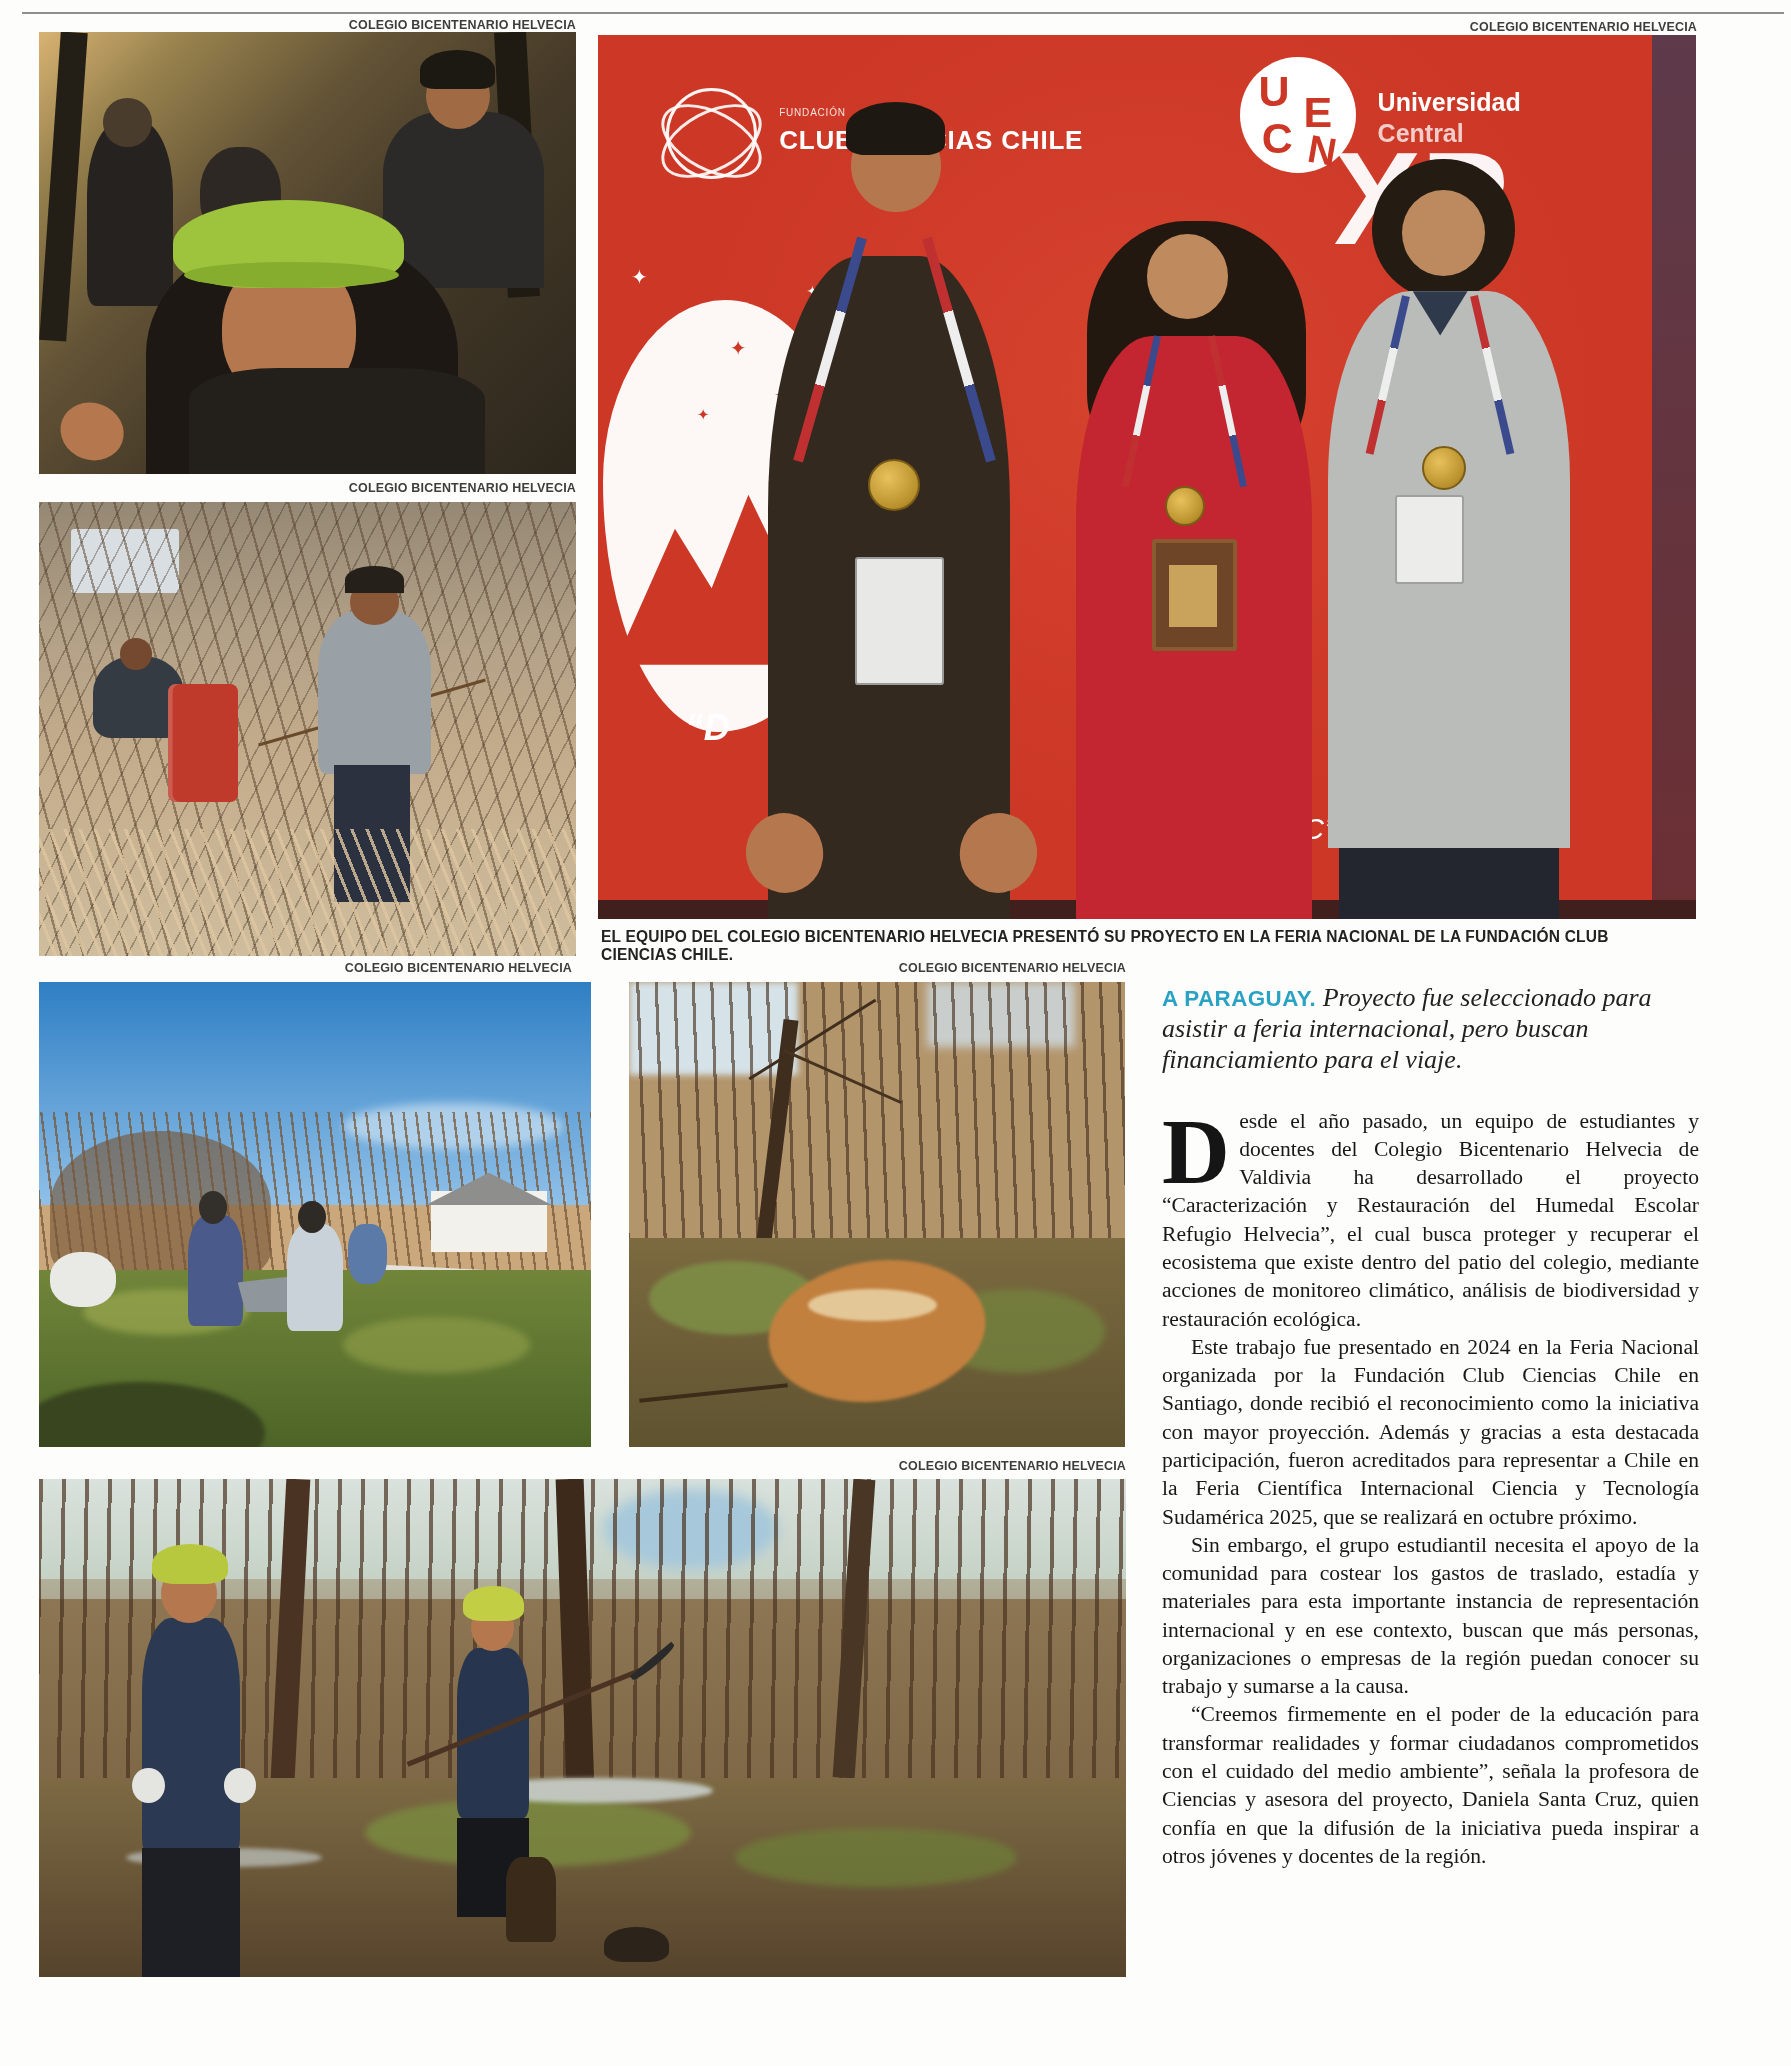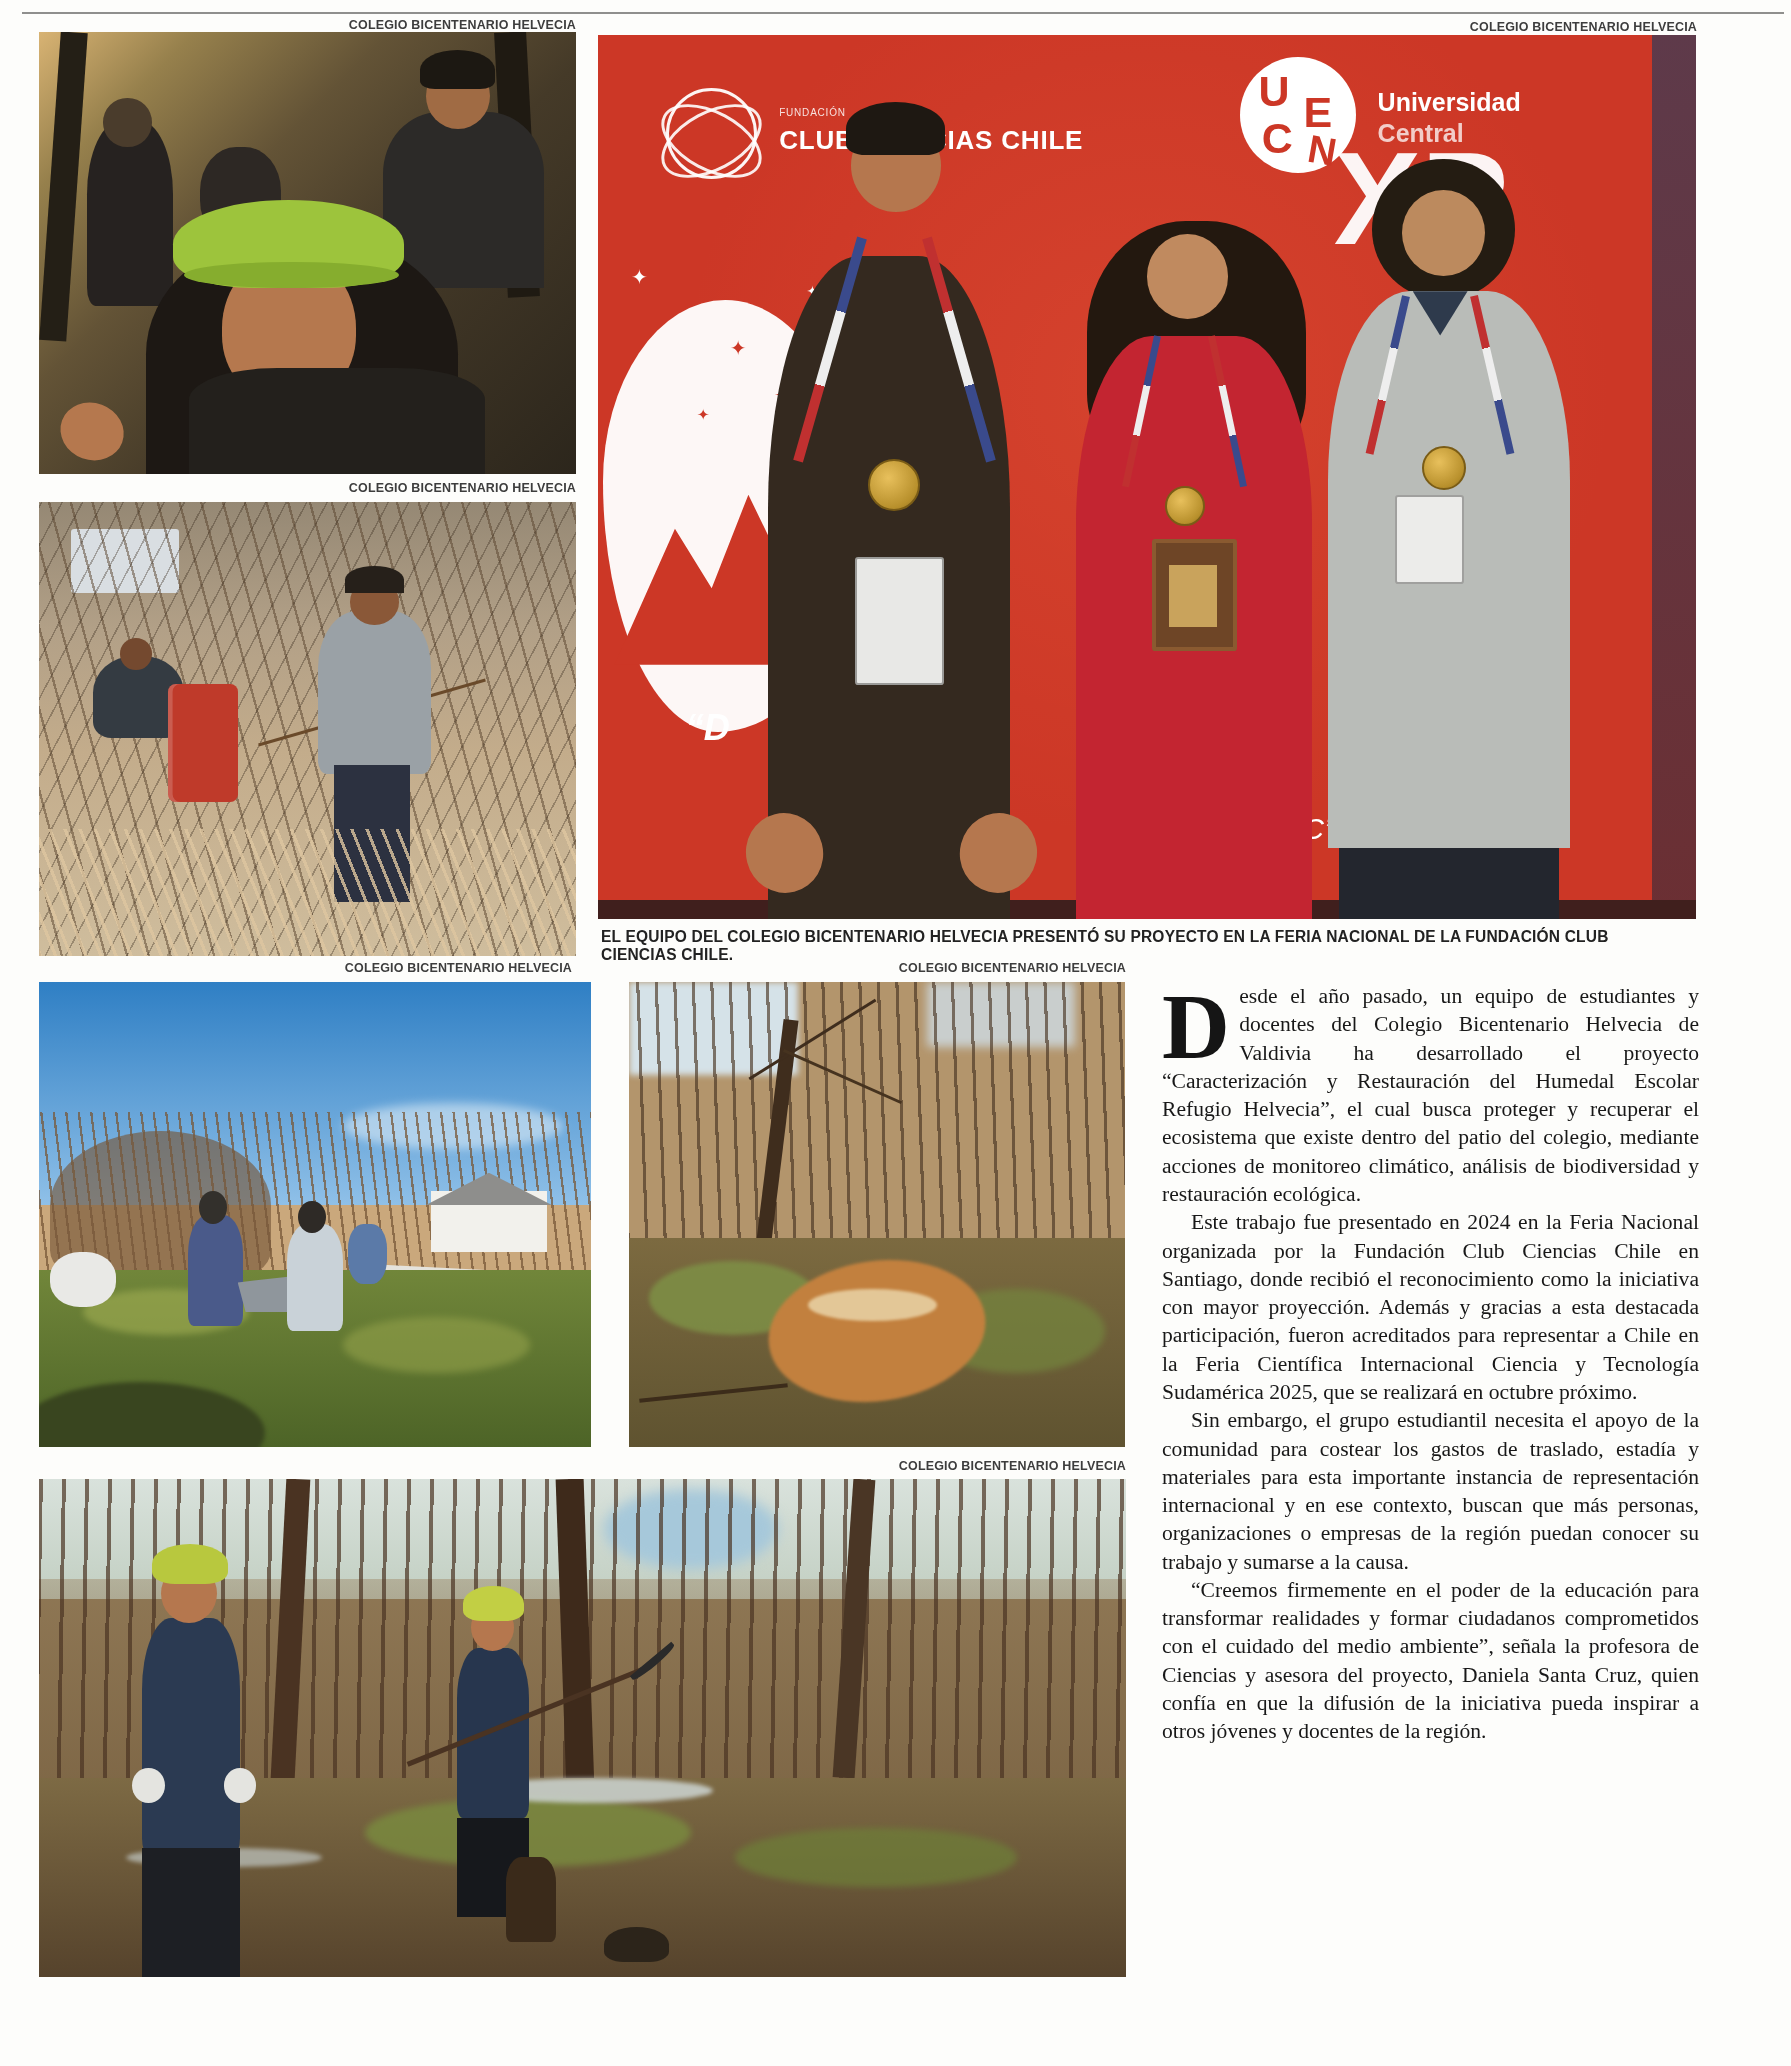--- a/index.html
+++ b/index.html
@@ -204,20 +204,21 @@
     <div class="s" style="left:39%;top:21.5%;width:5.6%;height:7%;background:#c2cf44;border-radius:50% 50% 30% 30%;"></div>
     <div class="s" style="left:33%;top:47%;width:24%;height:4.6px;background:#4a3categories22;background:#4a3322;transform:rotate(-22deg);"></div>
     <div class="s" style="left:54%;top:36%;width:5%;height:7.7px;background:#2a2a2a;transform:rotate(-40deg);border-radius:0 0 60% 60%;"></div>
     <div class="s" style="left:38.5%;top:68%;width:6.6%;height:20%;background:#16181c;"></div>
 
     <div class="s" style="left:43%;top:76%;width:4.6%;height:17%;background:#3a2a1a;border-radius:30% 30% 10% 10%;"></div>
     <div class="s" style="left:52%;top:90%;width:6%;height:7%;background:#2c241a;border-radius:50% 50% 30% 30%;"></div>
   </div>
 
   <div class="article">
+    <p class="deck"><span class="kicker">A PARAGUAY.</span> <span>Proyecto fue seleccionado para asistir a feria internacional, pero buscan financiamiento para el viaje.</span></p>
     <div class="body">
       <p><span class="dropcap">D</span><span>esde el año pasado, un equipo de estudiantes y docentes del Colegio Bicentenario Helvecia de Valdivia ha desarrollado el proyecto “Caracterización y Restauración del Humedal Escolar Refugio Helvecia”, el cual busca proteger y recuperar el ecosistema que existe dentro del patio del colegio, mediante acciones de monitoreo climático, análisis de biodiversidad y restauración ecológica.</span></p>
       <p class="ind">Este trabajo fue presentado en 2024 en la Feria Nacional organizada por la Fundación Club Ciencias Chile en Santiago, donde recibió el reconocimiento como la iniciativa con mayor proyección. Además y gracias a esta destacada participación, fueron acreditados para representar a Chile en la Feria Científica Internacional Ciencia y Tecnología Sudamérica 2025, que se realizará en octubre próximo.</p>
       <p class="ind">Sin embargo, el grupo estudiantil necesita el apoyo de la comunidad para costear los gastos de traslado, estadía y materiales para esta importante instancia de representación internacional y en ese contexto, buscan que más personas, organizaciones o empresas de la región puedan conocer su trabajo y sumarse a la causa.</p>
       <p class="ind p-last"><span>“Creemos firmemente en el poder de la educación para transformar realidades y formar ciudadanos comprometidos con el cuidado del medio ambiente”, señala la profesora de Ciencias y asesora del proyecto, Daniela Santa Cruz, quien confía en que la difusión de la iniciativa pueda inspirar a otros jóvenes y docentes de la región.</span></p>
     </div>
   </div>
 </div>
 
 

